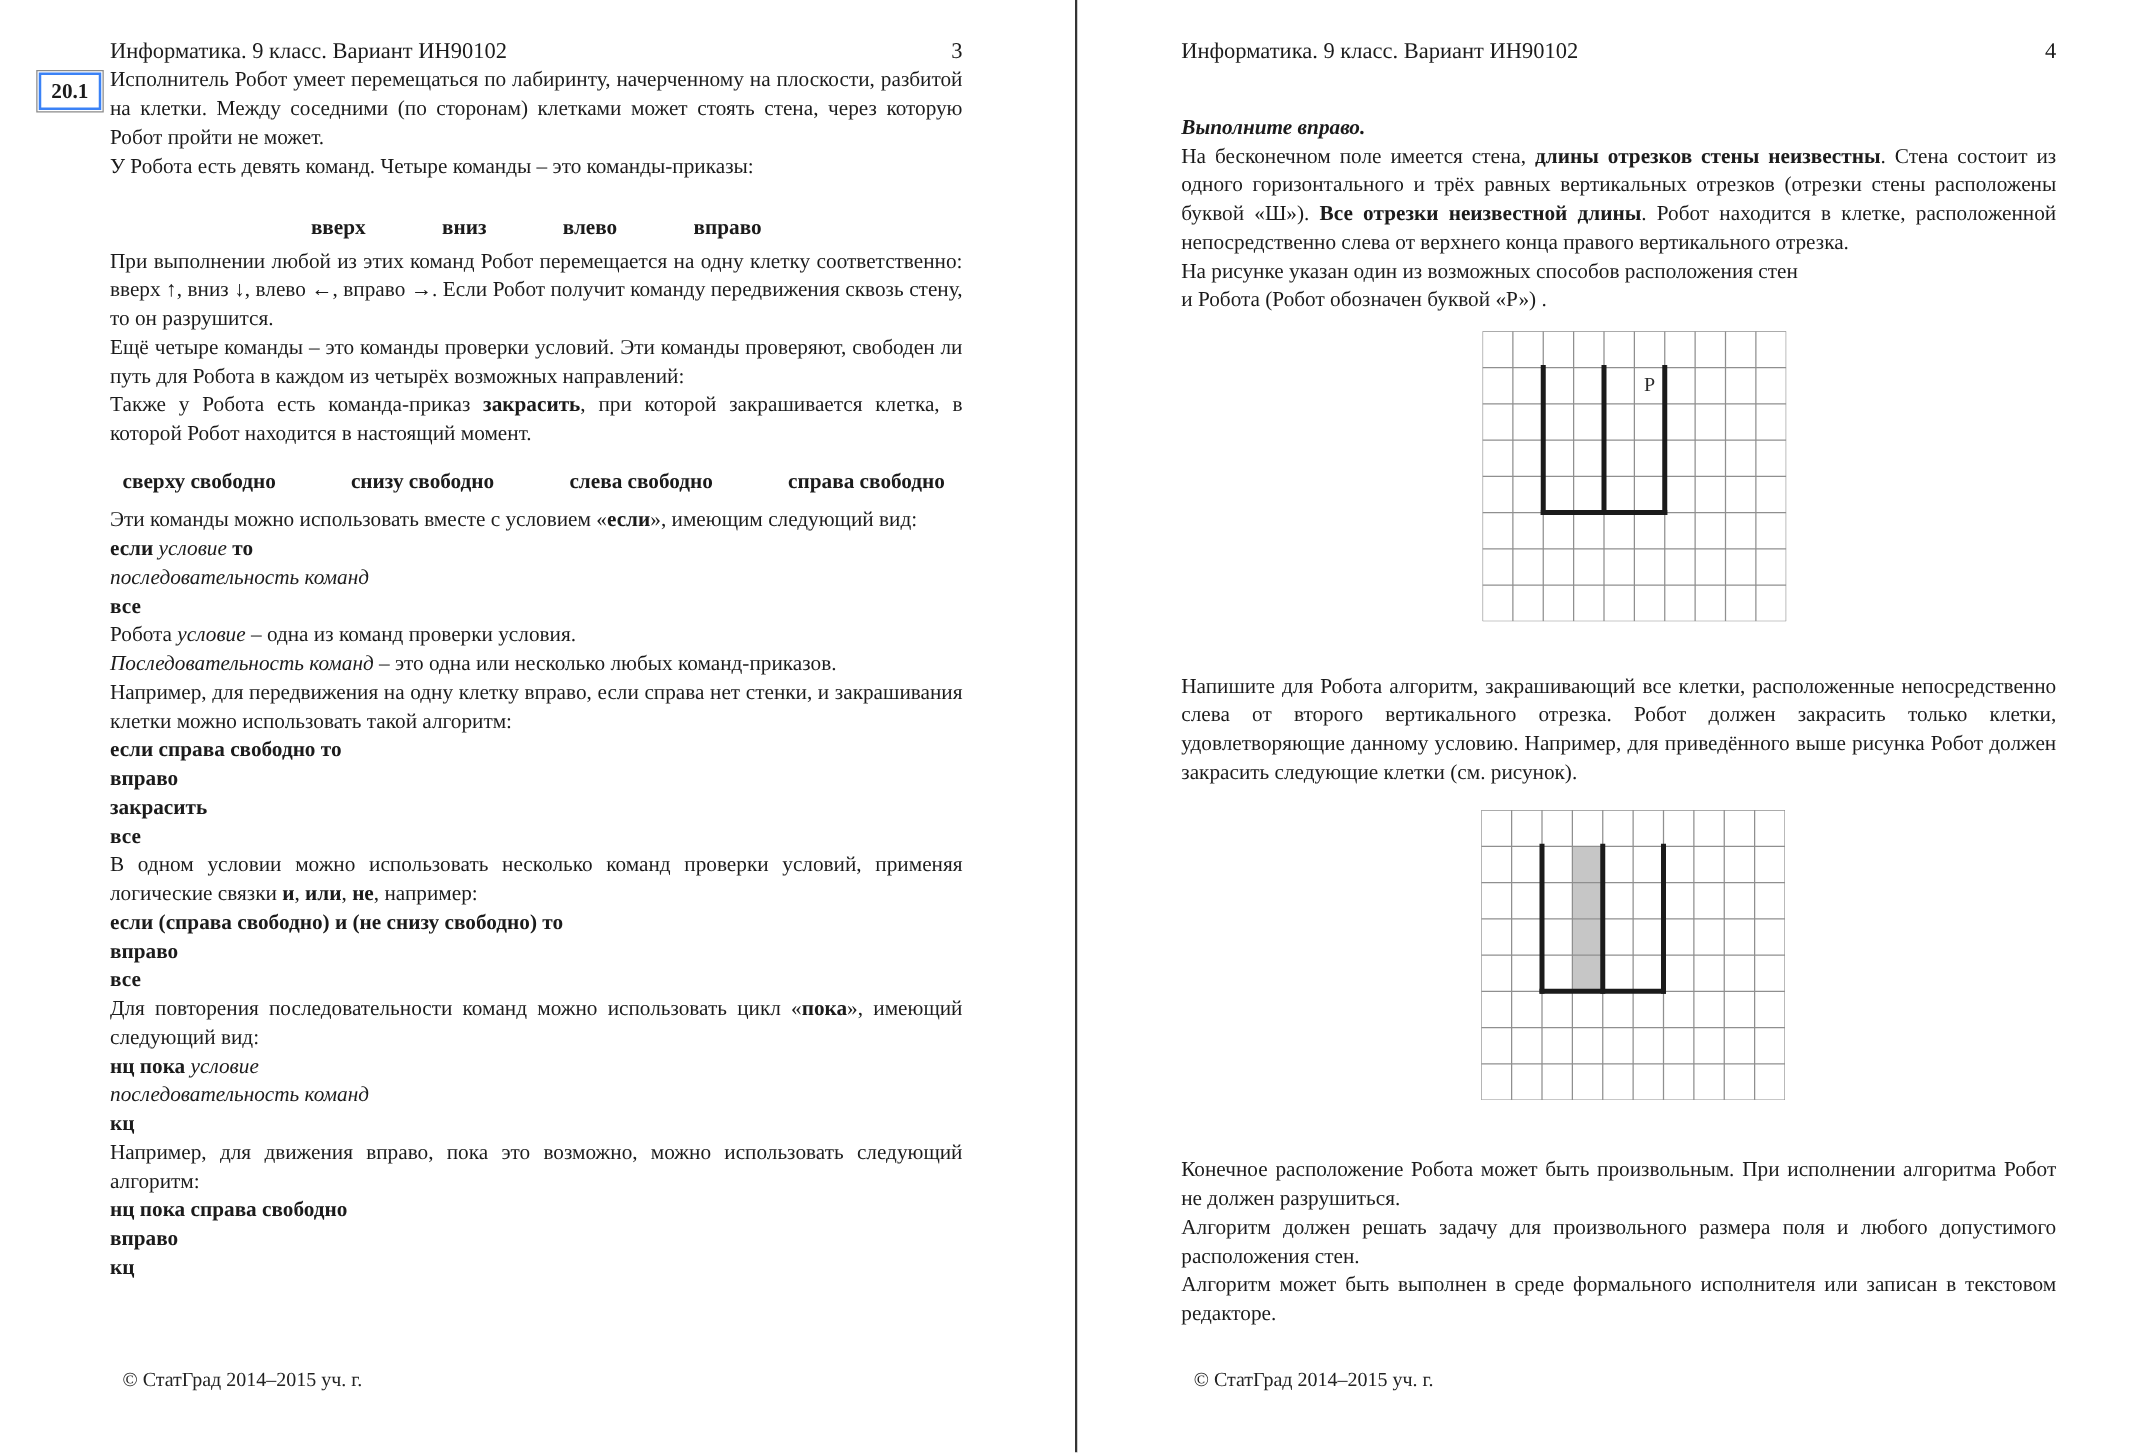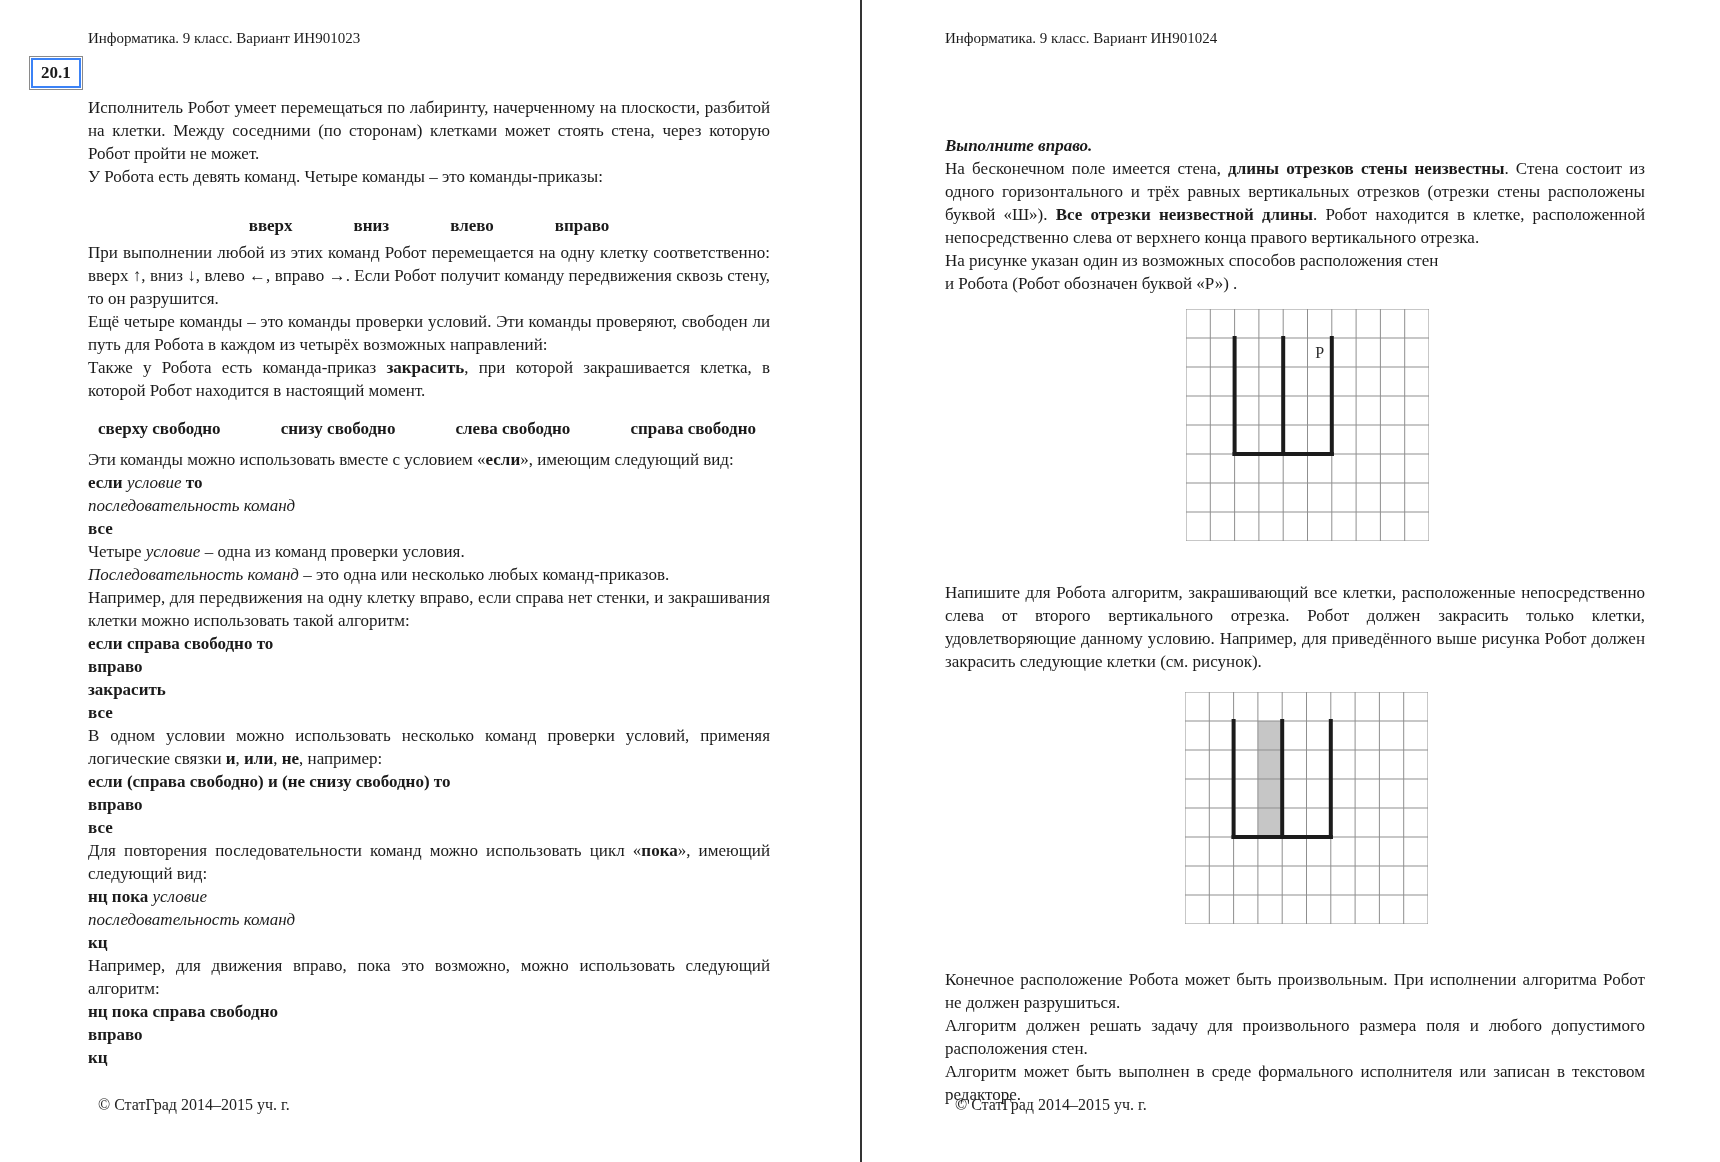--- a/index.html
+++ b/index.html
@@ -6,31 +6,31 @@
   html,body { background:#ffffff; }
   body {
     width:1720px; height:1162px; position:relative; overflow:hidden;
     font-family:"Liberation Serif", serif; color:#1b1b1b;
   }
   .page { position:absolute; top:0; height:1162px; background:#ffffff; }
   .page-left  { left:0;   width:860px; }
   .page-right { left:862px; width:858px; }
   .page-divider { position:absolute; left:860px; top:0; width:2px; height:1162px; background:#343434; }
 
-  .hdr { position:absolute; top:30px; display:flex; justify-content:flex-start; font-size:15px; }
+  .hdr { position:absolute; top:30px; display:flex; justify-content:space-between; font-size:18px; }
   .page-left  .hdr { left:88px; width:682px; }
   .page-right .hdr { left:83px; width:700px; }
 
   .task-box {
     position:absolute; left:31px; top:58px;
     border:2px solid #3b82f6; outline:1px solid #8a8a8a; outline-offset:1px;
     padding:1px 8px; font-weight:700; font-size:17px; line-height:24px; background:#fff;
   }
 
-  .body-text { position:absolute; font-size:17px; line-height:23px;margin-top:44px; }
+  .body-text { position:absolute; font-size:17px; line-height:23px; }
   .page-left  .body-text { left:88px; top:52px;  width:682px; }
   .page-right .body-text { left:83px; top:90px;  width:700px; }
 
   p.j { text-align:justify; }
   .r-b { font-weight:700; }
   .r-i { font-style:italic; }
 
   .commands-line {
     display:flex; justify-content:center; gap:61px;
     font-weight:700; margin:26px 0 4px;
@@ -86,21 +86,21 @@
       <span>снизу свободно</span>
       <span>слева свободно</span>
       <span>справа свободно</span>
     </div>
 
     <p class="j"><span>Эти команды можно использовать вместе с условием «</span><span class="r-b">если</span><span>», имеющим следующий вид:</span></p>
     <p><span class="r-b">если </span><span class="r-i">условие</span><span class="r-b"> то</span></p>
     <p><span class="r-i">последовательность команд</span></p>
     <p><span class="r-b">все</span></p>
 
-    <p class="j"><span>Четыре </span><span class="r-i">условие</span><span> – одна из команд проверки условия.</span></p>
+    <p class="j"><span>Робота </span><span class="r-i">условие</span><span> – одна из команд проверки условия.</span></p>
     <p class="j"><span class="r-i">Последовательность команд</span><span> – это одна или несколько любых команд-приказов.</span></p>
     <p class="j">Например, для передвижения на одну клетку вправо, если справа нет стенки, и закрашивания клетки можно использовать такой алгоритм:</p>
 
     <p><span class="r-b">если справа свободно то</span></p>
     <p><span class="r-b">вправо</span></p>
     <p><span class="r-b">закрасить</span></p>
     <p><span class="r-b">все</span></p>
 
     <p class="j"><span>В одном условии можно использовать несколько команд проверки условий, применяя логические связки </span><span class="r-b">и</span><span>, </span><span class="r-b">или</span><span>, </span><span class="r-b">не</span><span>, например:</span></p>
 

